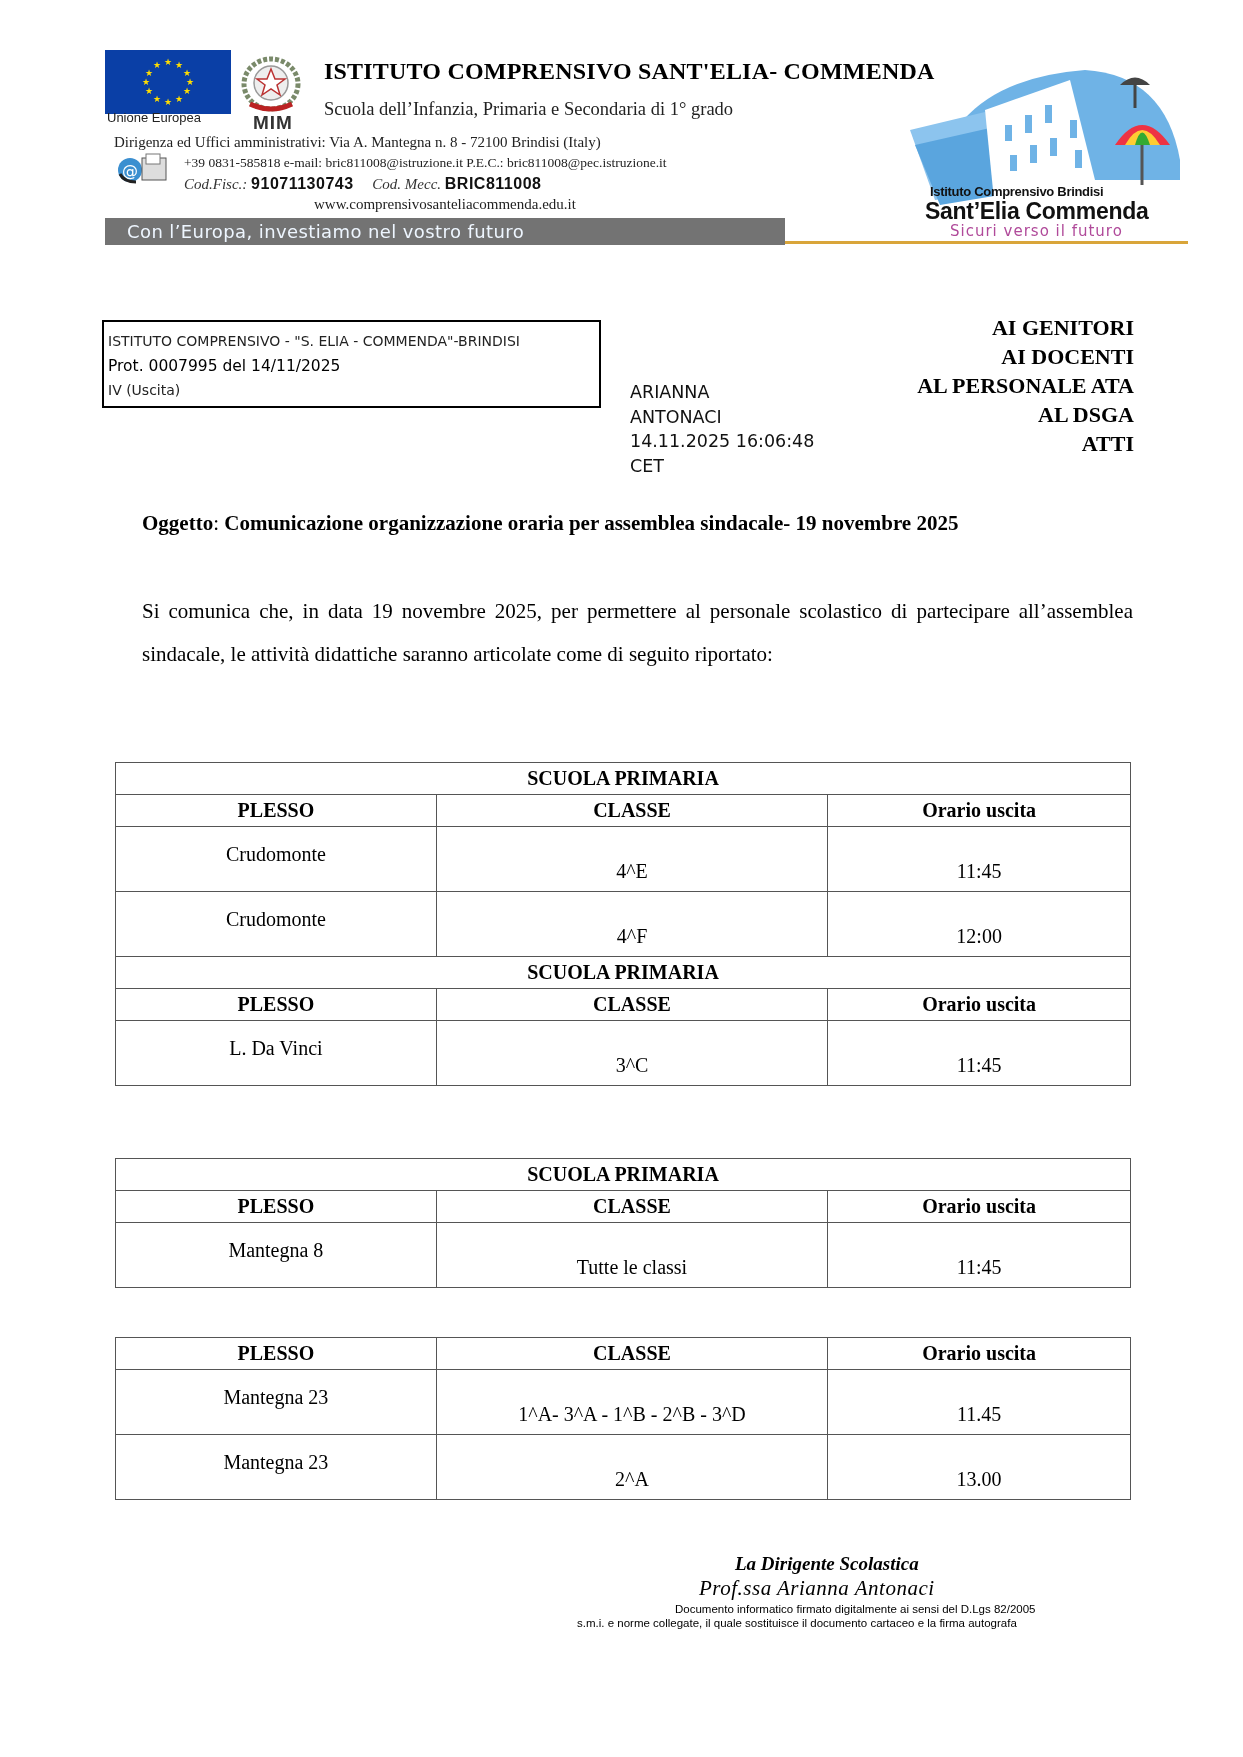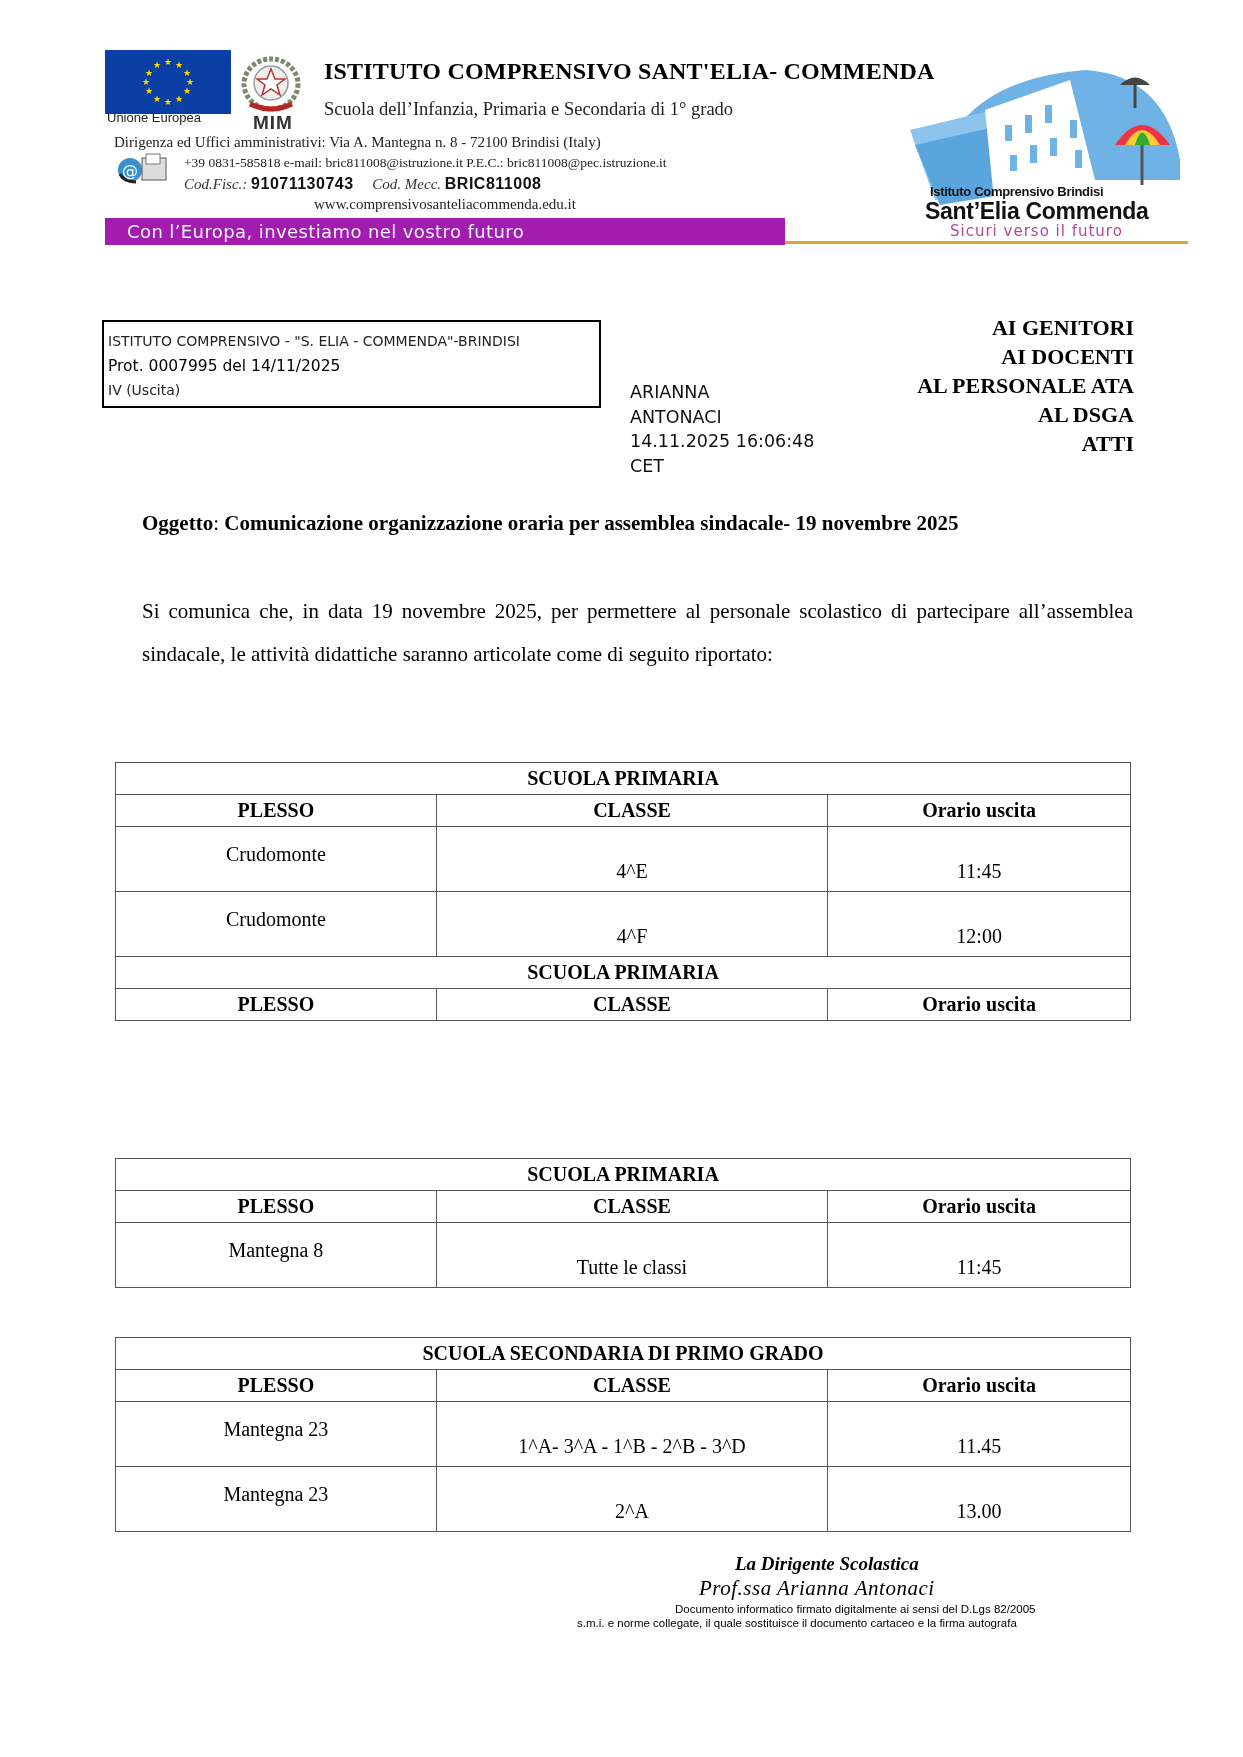--- a/index.html
+++ b/index.html
@@ -13,21 +13,21 @@
   .mim-label{left:253px;top:112px;font-family:"Liberation Sans",sans-serif;font-size:19px;color:#333;font-weight:bold;letter-spacing:1px;}
   .inst-title{left:324px;top:58px;font-size:24px;font-weight:bold;letter-spacing:0.2px;white-space:nowrap;}
   .inst-subtitle{left:324px;top:99px;font-size:18.5px;color:#222;white-space:nowrap;}
   .inst-address{left:114px;top:134px;font-size:15px;color:#222;white-space:nowrap;}
   .contact-icon{left:116px;top:152px;width:58px;height:32px;}
   .inst-contacts{left:184px;top:155px;font-size:13.5px;color:#222;white-space:nowrap;}
   .inst-codes{left:184px;top:175px;font-size:15px;white-space:nowrap;}
   .inst-codes .lbl{font-style:italic;color:#333;}
   .inst-codes .val{font-family:"Liberation Sans",sans-serif;font-weight:bold;font-size:16px;letter-spacing:0.5px;color:#111;}
   .inst-web{left:314px;top:196px;font-size:15px;color:#222;white-space:nowrap;}
-  .eu-band{left:105px;top:218px;width:680px;height:27px;background:#a21caf;color:#eef6ff;font-family:"DejaVu Sans",sans-serif;font-size:18px;line-height:27px;padding-left:22px;box-sizing:border-box;white-space:nowrap;letter-spacing:0.4px;}
+  .eu-band{left:105px;top:218px;width:680px;height:27px;background:#737373;color:#eef6ff;font-family:"DejaVu Sans",sans-serif;font-size:18px;line-height:27px;padding-left:22px;box-sizing:border-box;white-space:nowrap;letter-spacing:0.4px;}
   .gold-line{left:785px;top:241px;width:403px;height:3px;background:#d9a53a;}
   .right-logo{left:895px;top:50px;width:295px;height:192px;}
   .logo-sub{left:930px;top:184px;font-family:"Liberation Sans",sans-serif;font-size:13px;font-weight:bold;color:#111;white-space:nowrap;letter-spacing:-0.3px;}
   .logo-name{left:925px;top:198px;font-family:"Liberation Sans",sans-serif;font-size:23px;font-weight:bold;color:#111;white-space:nowrap;letter-spacing:-0.3px;}
   .logo-motto{left:950px;top:222px;font-family:"DejaVu Sans",sans-serif;font-size:15px;white-space:nowrap;letter-spacing:1px;}
 
   
   .prot-box{left:102px;top:320px;width:499px;height:88px;border:2px solid #000;box-sizing:border-box;font-family:"DejaVu Sans",sans-serif;padding:7px 0 0 4px;}
   .prot-line1{font-size:14px;color:#222;white-space:nowrap;line-height:25px;}
   .prot-line2{font-size:15.5px;font-weight:normal;white-space:nowrap;line-height:24px;}
@@ -194,20 +194,25 @@
 <table class="sched" style="top:956px">
   <tbody>
       <tr>
         <th class="title" colspan="3">SCUOLA PRIMARIA</th>
       </tr>
   <tr>
     <th class="col c1">PLESSO</th>
     <th class="col c2">CLASSE</th>
     <th class="col c3">Orario uscita</th>
   </tr>
+  <tr>
+    <td class="plesso">L. Da Vinci</td>
+    <td class="classe">3^C</td>
+    <td class="orario">11:45</td>
+  </tr>
 </tbody>
   </table>
 
 <table class="sched" style="top:1158px">
   <tbody>
       <tr>
         <th class="title" colspan="3">SCUOLA PRIMARIA</th>
       </tr>
   <tr>
     <th class="col c1">PLESSO</th>
@@ -217,23 +222,20 @@
   <tr>
     <td class="plesso">Mantegna 8</td>
     <td class="classe">Tutte le classi</td>
     <td class="orario">11:45</td>
   </tr>
 </tbody>
   </table>
 
 <table class="sched" style="top:1337px">
   <tbody>
-      <tr>
-        <th class="title" colspan="3">SCUOLA SECONDARIA DI PRIMO GRADO</th>
-      </tr>
   <tr>
     <th class="col c1">PLESSO</th>
     <th class="col c2">CLASSE</th>
     <th class="col c3">Orario uscita</th>
   </tr>
   <tr>
     <td class="plesso">Mantegna 23</td>
     <td class="classe">1^A- 3^A - 1^B - 2^B - 3^D</td>
     <td class="orario">11.45</td>
   </tr>

